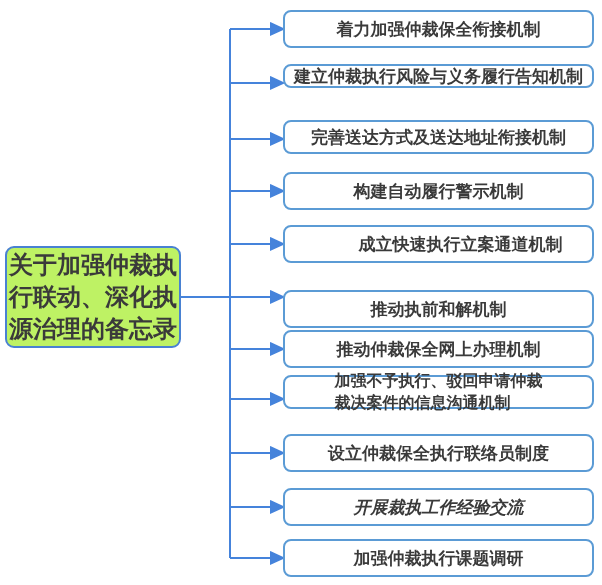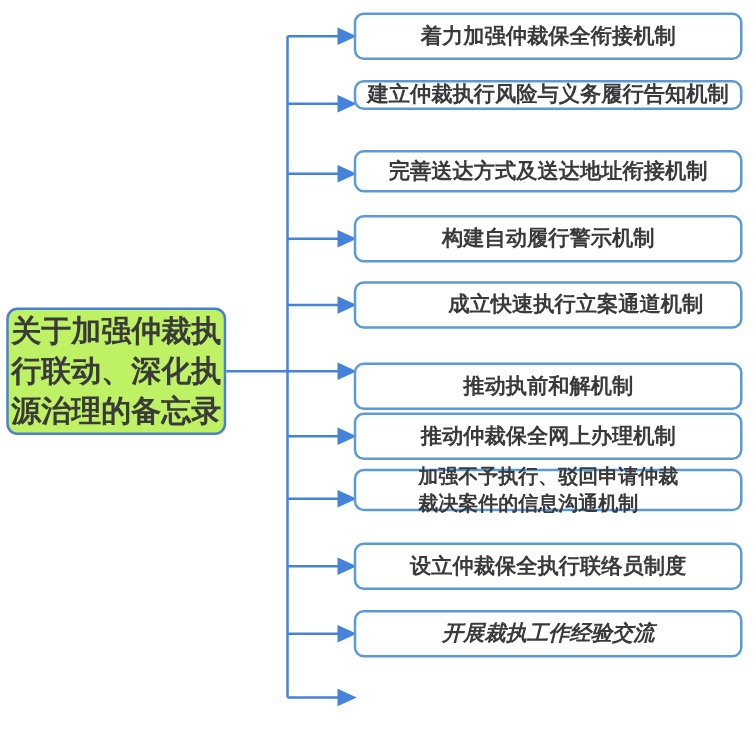--- a/index.html
+++ b/index.html
@@ -108,14 +108,15 @@
   <div class="branch-node" style="top:64px;height:24px;">建立仲裁执行风险与义务履行告知机制</div>
   <div class="branch-node" style="top:120px;height:34px;">完善送达方式及送达地址衔接机制</div>
   <div class="branch-node" style="top:172px;height:38px;">构建自动履行警示机制</div>
   <div class="branch-node" style="top:225px;height:38px;padding-left:44px;">成立快速执行立案通道机制</div>
   <div class="branch-node" style="top:290px;height:38px;">推动执前和解机制</div>
   <div class="branch-node" style="top:330px;height:38px;">推动仲裁保全网上办理机制</div>
   <div class="branch-node two-line" style="top:375px;height:34px;">加强不予执行、驳回申请仲裁
 裁决案件的信息沟通机制</div>
   <div class="branch-node" style="top:434px;height:38px;">设立仲裁保全执行联络员制度</div>
   <div class="branch-node" style="top:488px;height:38px;font-style:italic;">开展裁执工作经验交流</div>
+  <div class="branch-node" style="top:539px;height:38px;">加强仲裁执行课题调研</div>
 
 </div>
 
 </body></html>

